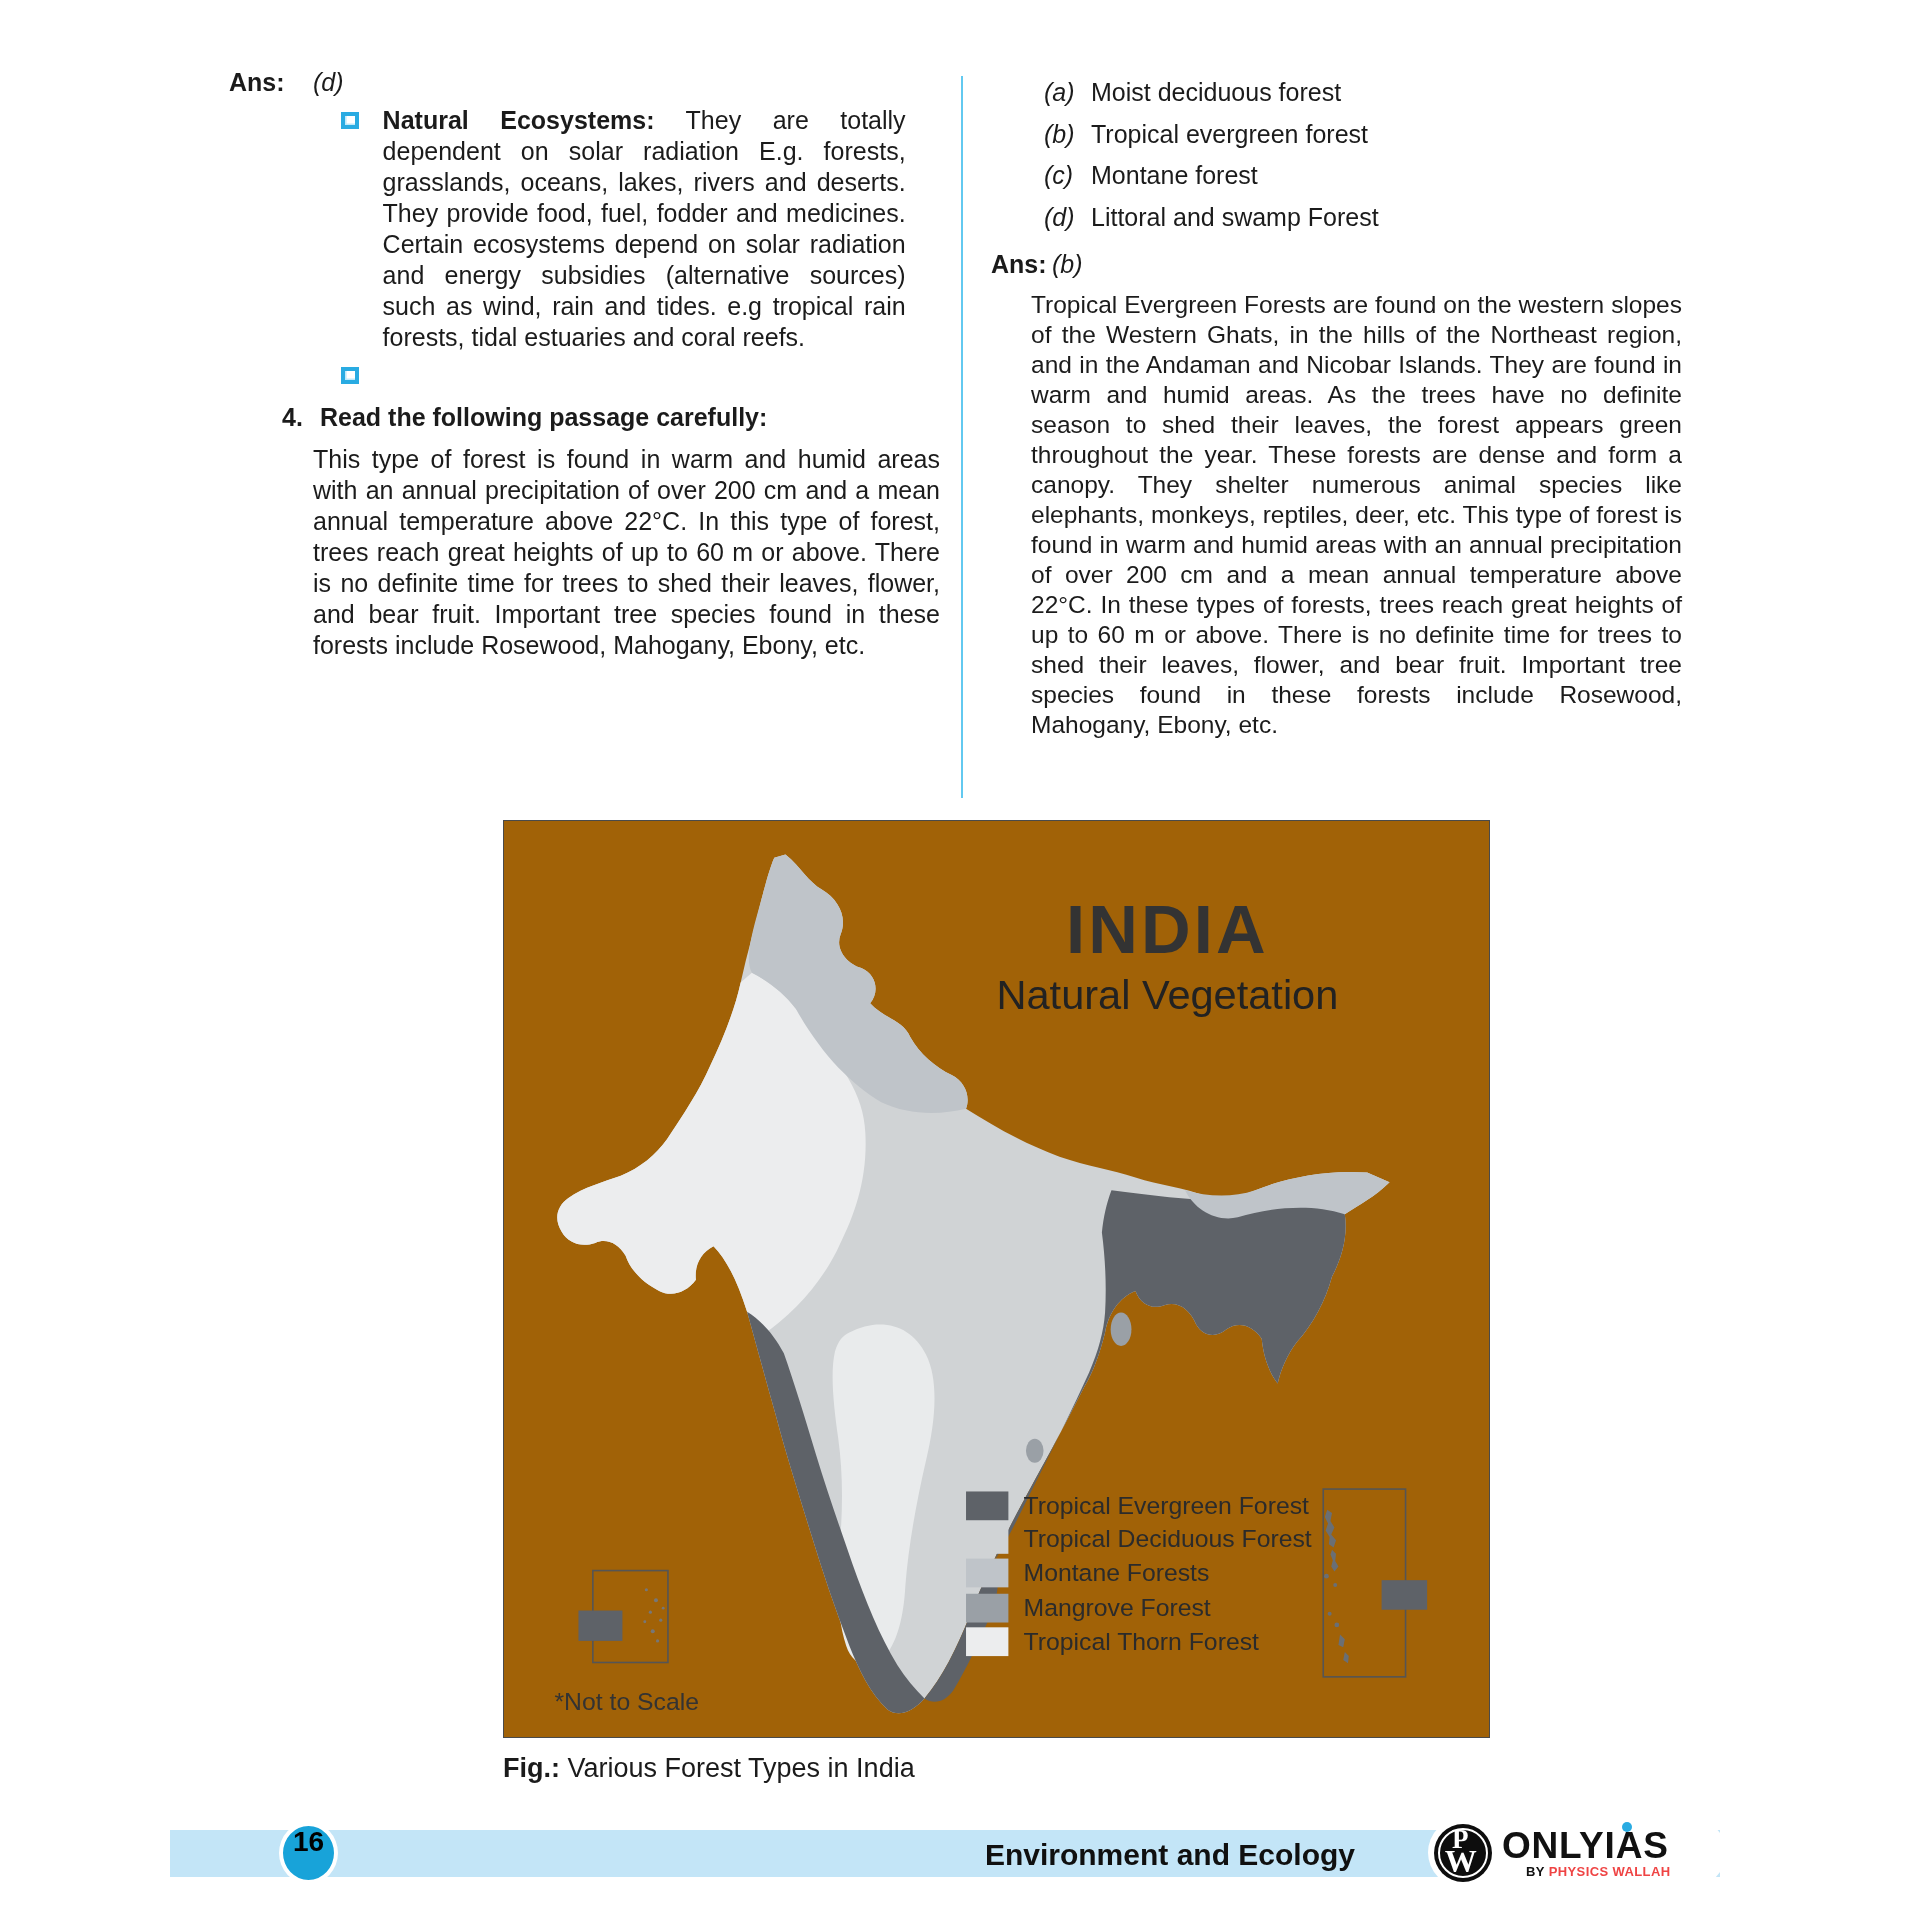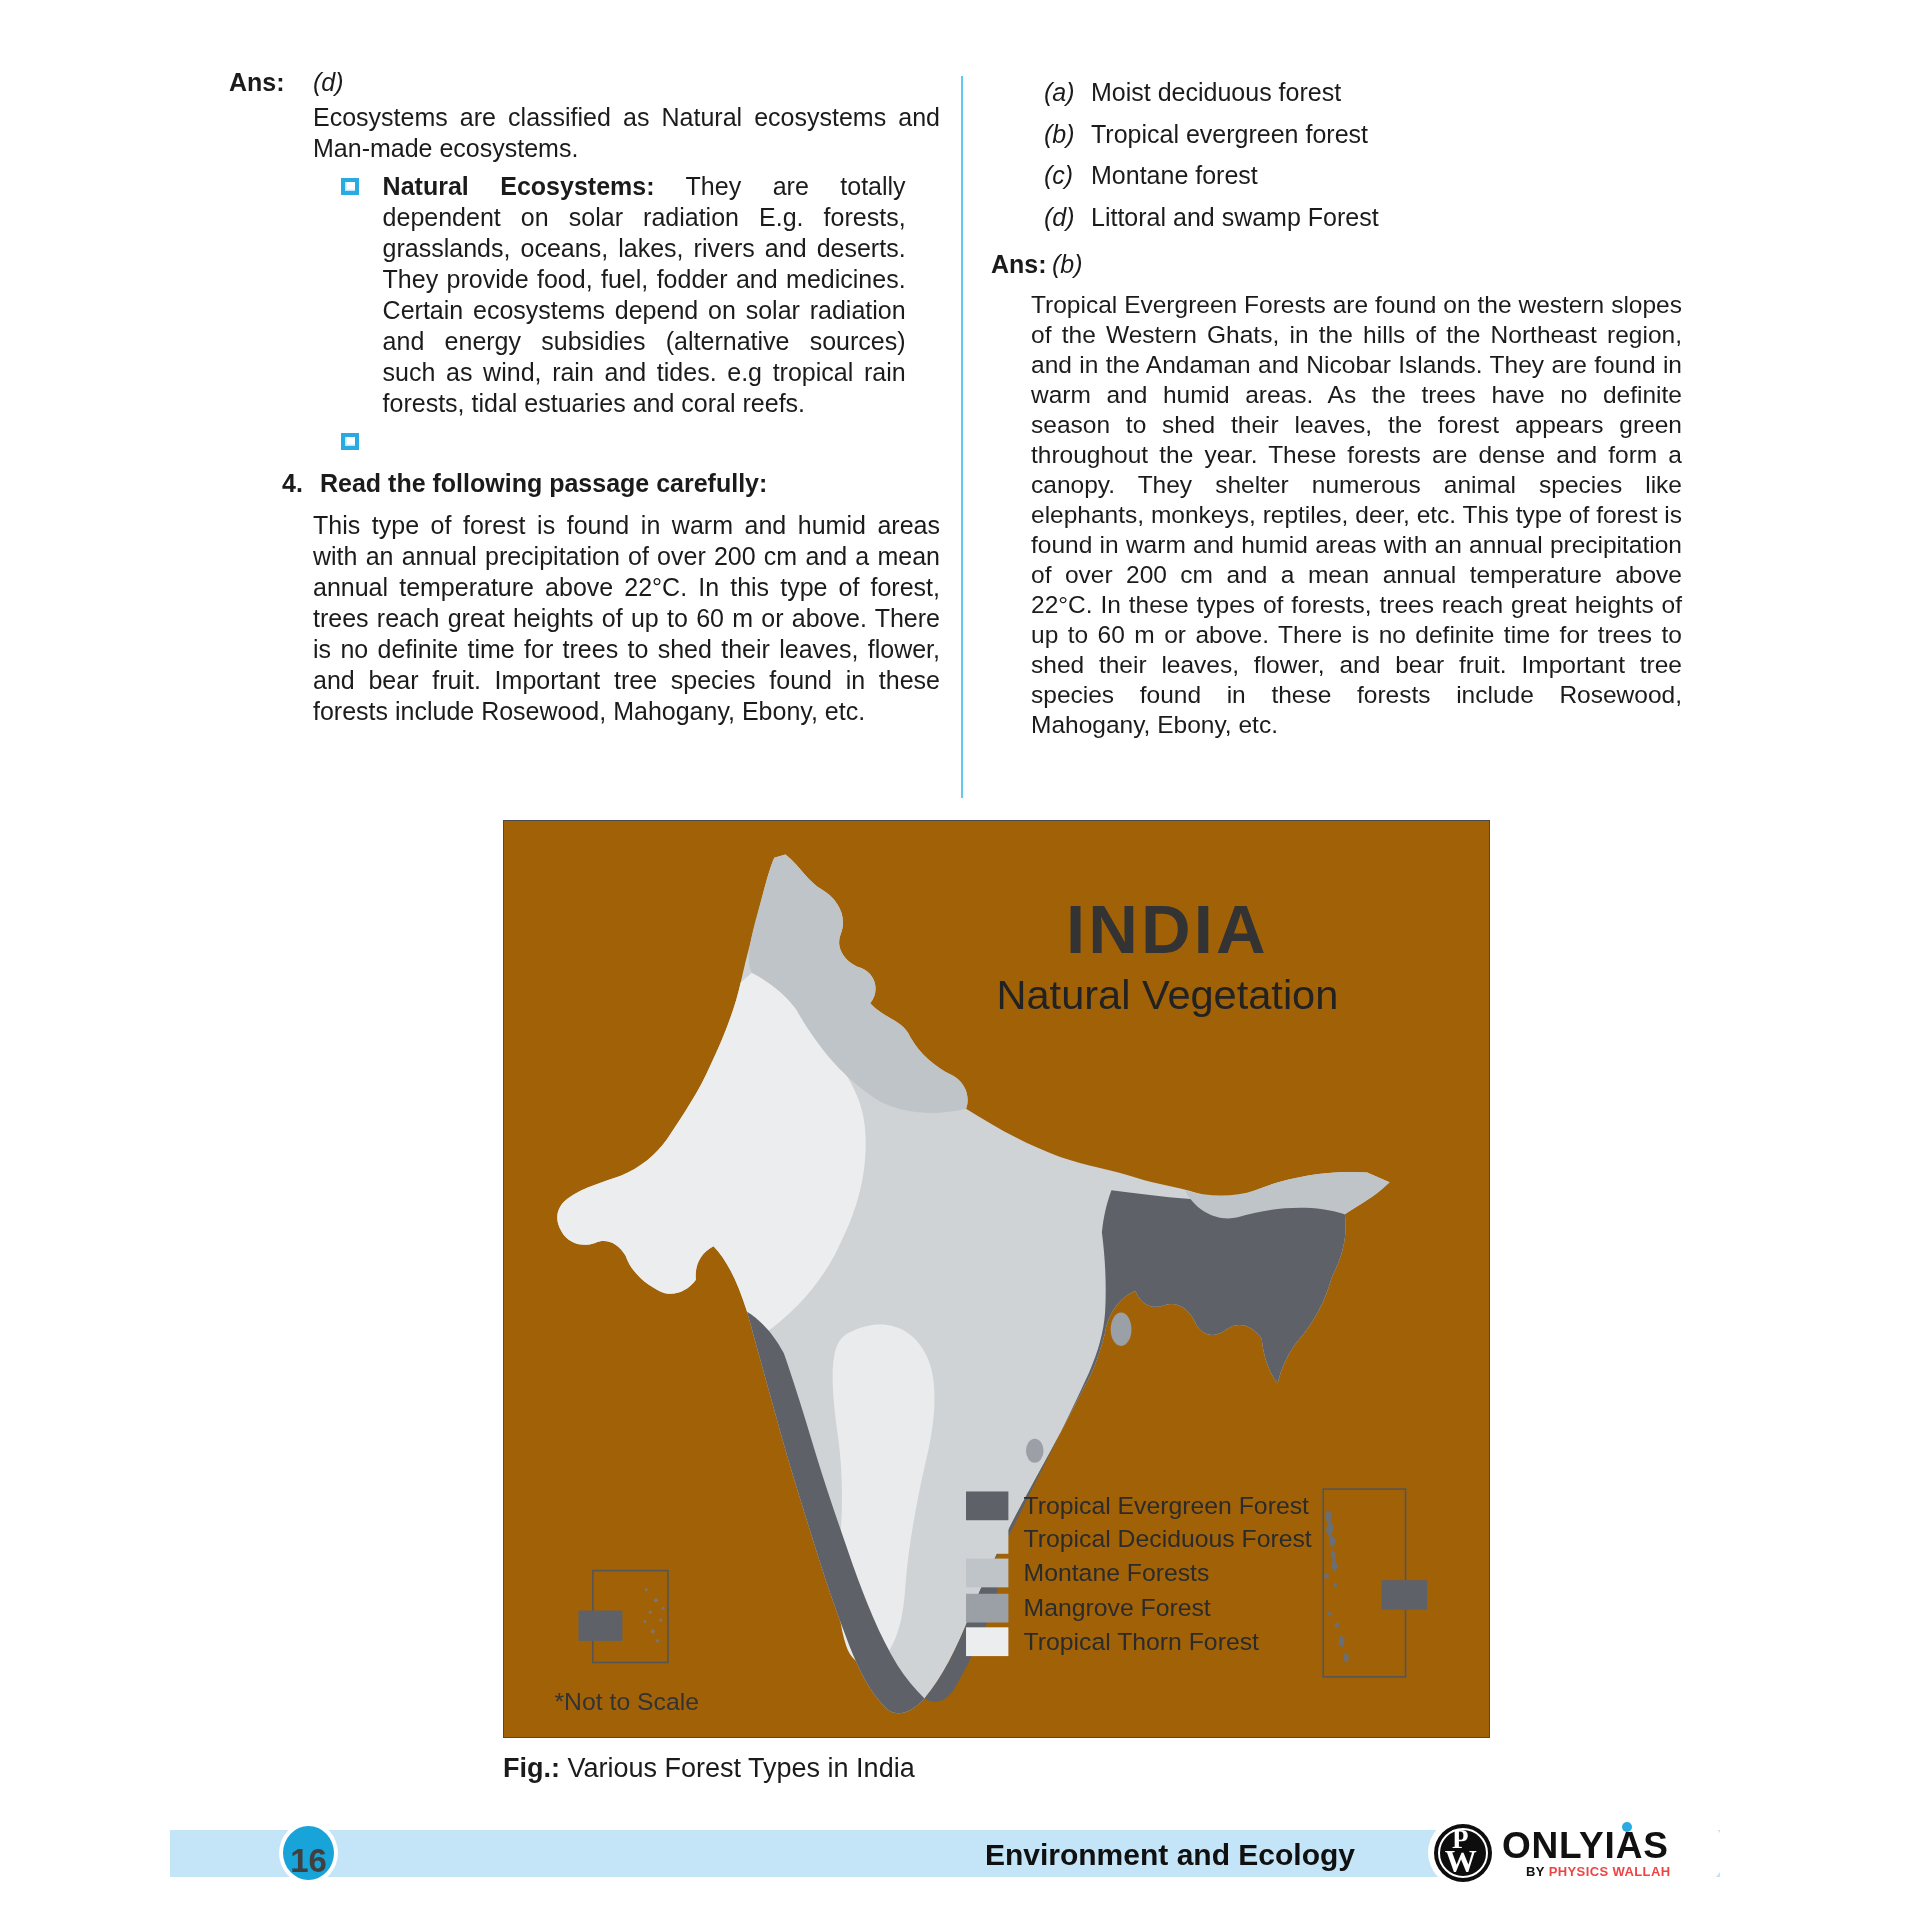--- a/index.html
+++ b/index.html
@@ -37,22 +37,22 @@
   .rc-para{margin-left:40px;width:651px;margin-top:10.4px;font-size:24.5px;line-height:30px;}
   .divider{width:2.4px;background:#62c9f0;}
   
   .map-box{border:1.6px solid #4a4a4a;box-sizing:border-box;background:#a16207;}
   .caption{font-size:27px;text-align:left;color:#1b1b1b;}
   .caption .cap-label{font-weight:bold;}
   
   .footer-bar{background:#c3e5f7;}
   .page-circle{
     border-radius:50%;background:#18a3d9;border:4px solid #ffffff;box-sizing:border-box;
-    display:flex;align-items:flex-end;justify-content:center;
-    color:#404040;font-weight:bold;font-size:33px;
+    display:flex;align-items:flex-start;justify-content:center;
+    color:#000000;font-weight:bold;font-size:28px;
   }
   .chapter{font-size:30px;font-weight:bold;color:#101010;text-align:right;}
   .logo-pill{
     background:#ffffff;border-radius:36px;display:flex;align-items:center;
     padding-left:6.4px;box-sizing:border-box;
   }
   .pw-circle{width:58px;height:58px;border-radius:50%;background:#0d0d0d;position:relative;flex:0 0 58px;}
   .pw-ring{position:absolute;left:4px;top:4px;right:4px;bottom:4px;border:2.4px solid #ffffff;border-radius:50%;}
   .pw-p{position:absolute;left:17.6px;top:0px;color:#fff;font-family:"Liberation Serif",serif;font-size:27px;font-weight:bold;}
   .pw-w{position:absolute;left:10.4px;top:19px;color:#fff;font-family:"Liberation Serif",serif;font-size:32px;font-weight:bold;}
@@ -65,21 +65,20 @@
   svg text{font-family:"Liberation Sans",sans-serif;}
 </style>
 </head>
 <body>
 
 <div class="abs col" style="left:229px;top:67px;width:709px;">
   <div class="ans-row">
     <span class="ans-label lc-ans-label">Ans:</span>
     <span class="opt-key">(d)</span>
   </div>
-  <p class="lc-indent just" style="width:627px;margin-top:4px;">Ecosystems are classified as Natural ecosystems and Man-made ecosystems.</p>
 
   <div class="bullet-row">
     <span class="bullet-box"></span>
     <p class="bullet-text just"><span class="b-strong">Natural Ecosystems:</span><span> They are totally dependent on solar radiation E.g. forests, grasslands, oceans, lakes, rivers and deserts. They provide food, fuel, fodder and medicines. Certain ecosystems depend on solar radiation and energy subsidies (alternative sources) such as wind, rain and tides. e.g tropical rain forests, tidal estuaries and coral reefs.</span></p>
   </div>
 
   <div class="bullet-row">
     <span class="bullet-box"></span>
   </div>
 

